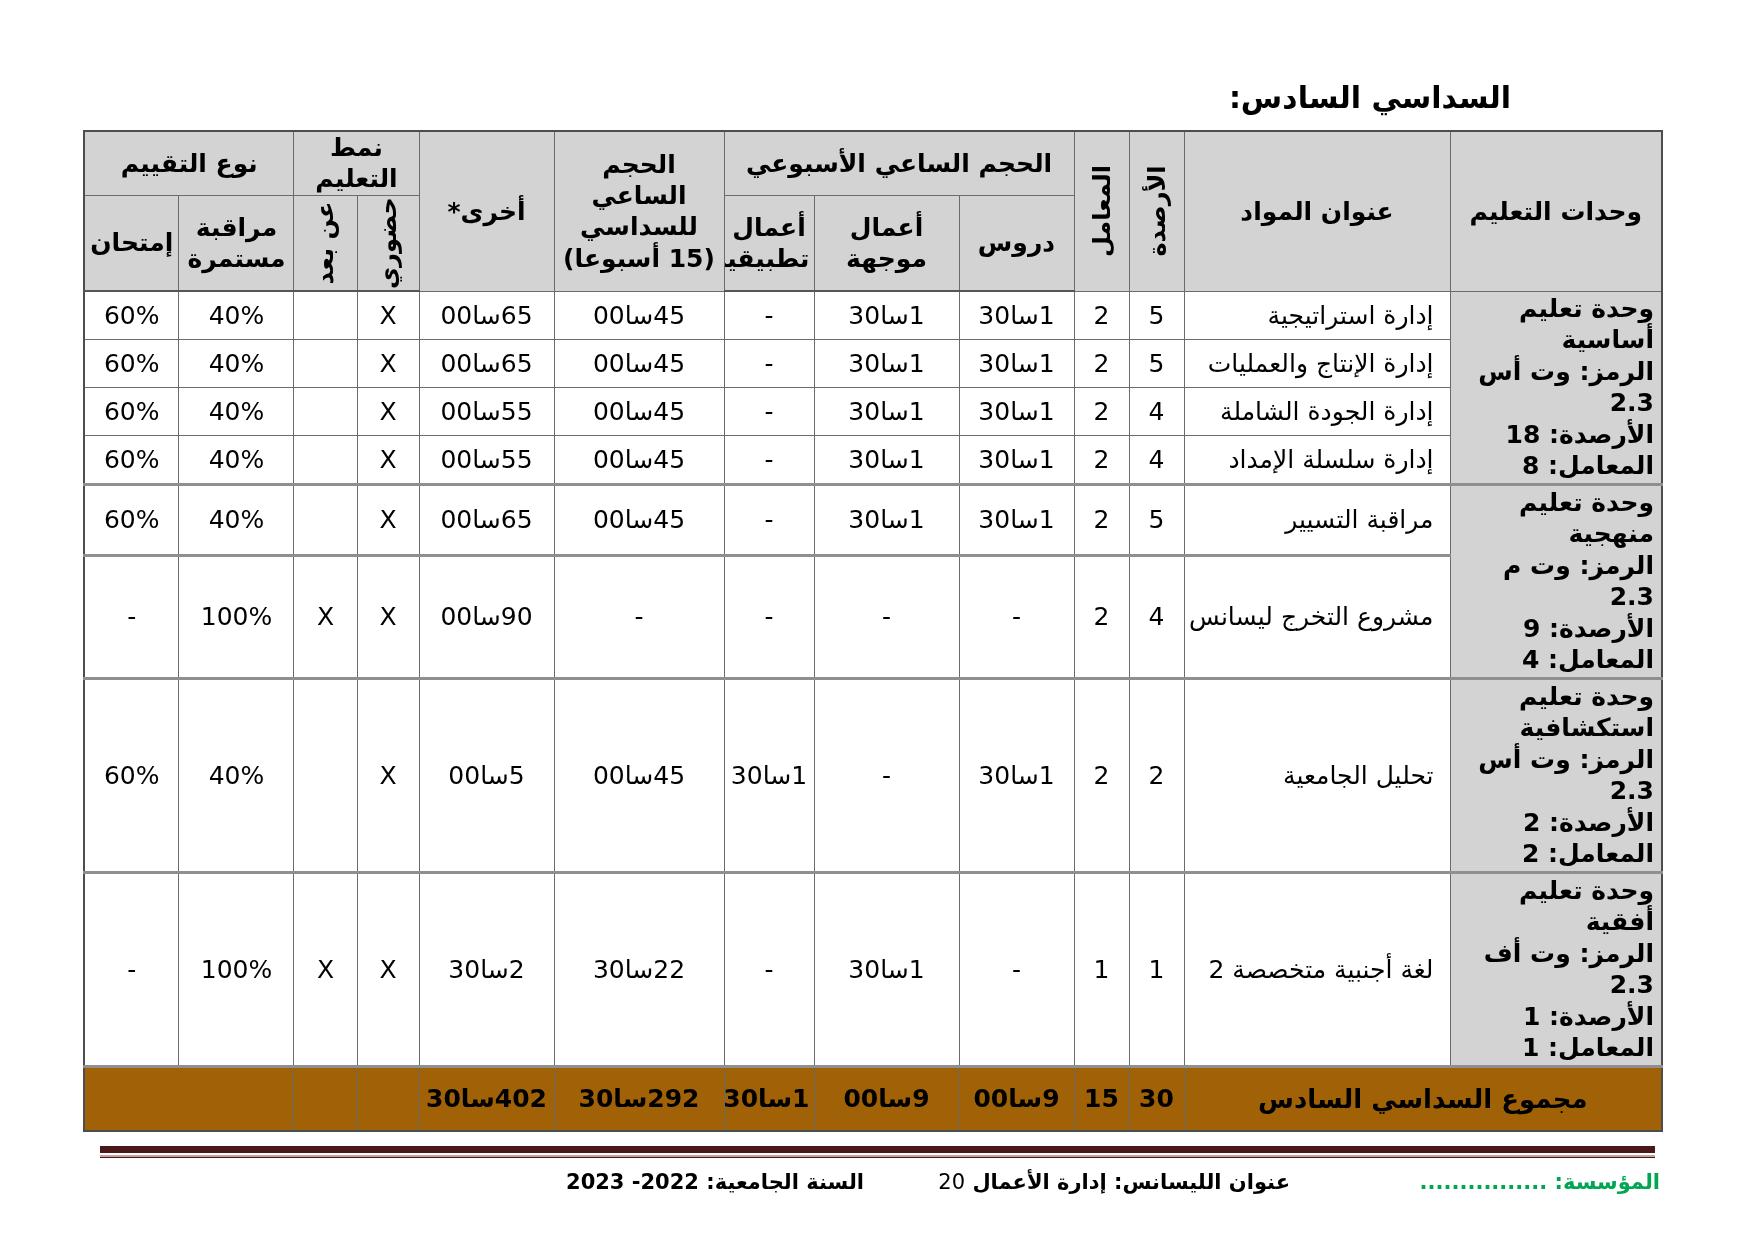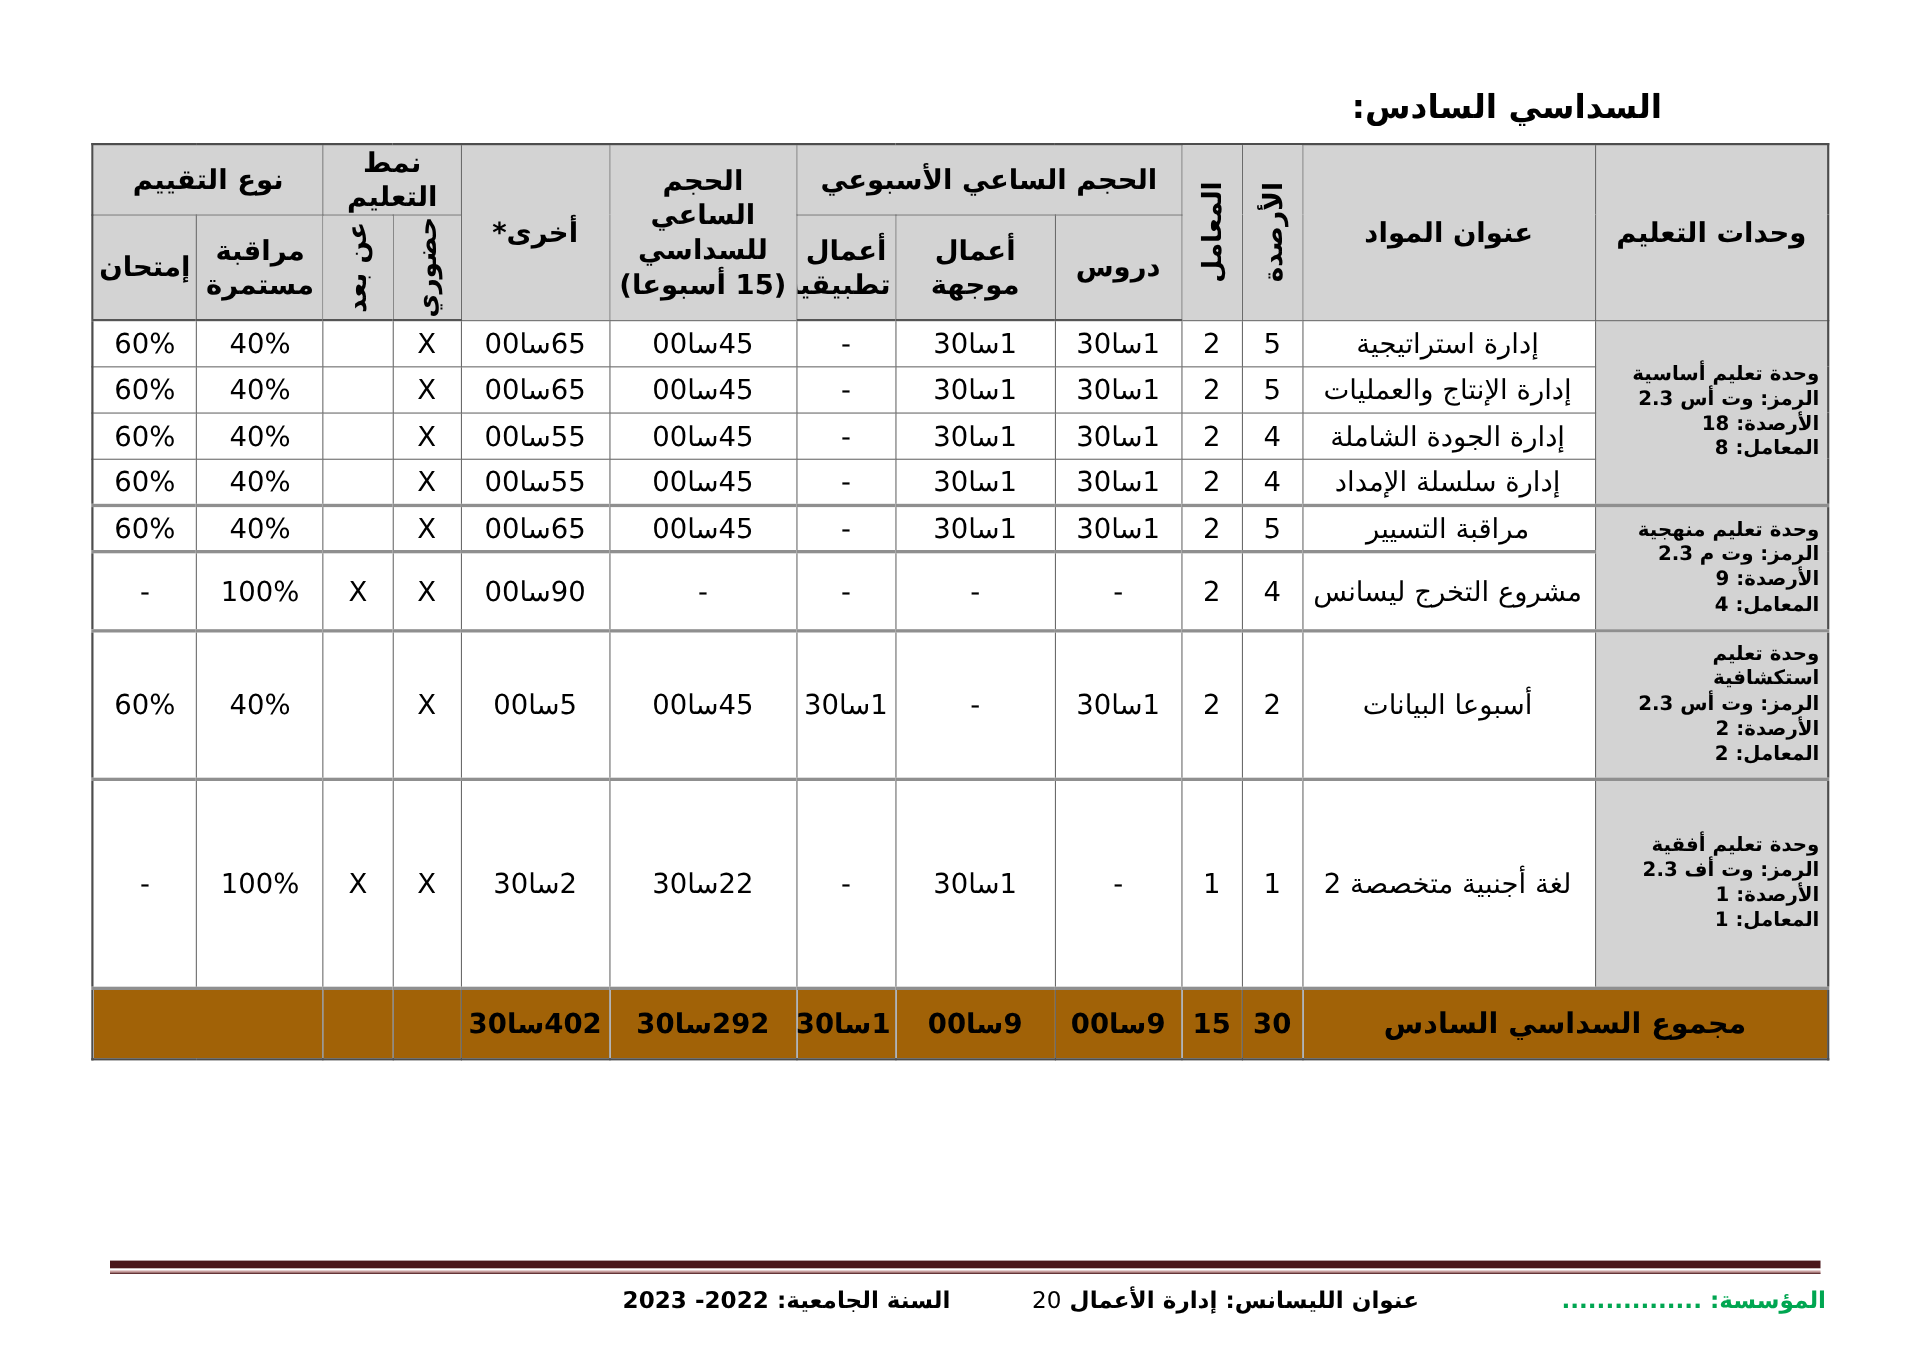--- a/index.html
+++ b/index.html
@@ -24,23 +24,23 @@
   .tbl th { background:#d3d3d3; font-weight:bold; line-height:1.25; }
   tr.hr1 { height:55px; }
   tr.hr2 { height:96px; }
   tr.hr2 th { border-bottom:2px solid #555; }
   tr.slim { height:42px; }
   tr.r6 { height:72px; }
   tr.r7 { height:135px; }
   tr.r8 { height:190px; }
   tr.total { height:65px; }
   tr.grp td { border-top:3px solid #8f8f8f; }
-  td.subject { text-align:center; padding-right:6px; }
+  td.subject { text-align:right; padding-right:16px; }
   td.unit-cell {
-    background:#d3d3d3; font-weight:bold; font-size:18px;
+    background:#d3d3d3; font-weight:bold; font-size:25px;
     text-align:right; padding:1px 7px; line-height:1.26;
     white-space:pre-line; vertical-align:middle;
   }
   tr.total td { background:#a16207; font-weight:bold; }
   td.total-label { font-size:26px; }
   .vert { position:relative; }
   .vert .vtext {
     position:absolute; top:50%; left:50%;
     transform:translate(-50%,-50%) rotate(-90deg);
     white-space:nowrap; font-weight:bold; font-size:24px;
@@ -203,21 +203,21 @@
         <td>X</td>
         <td>X</td>
         <td>100%</td>
         <td>-</td>
       </tr>
       <tr class="r7 grp">
         <td class="unit-cell">وحدة تعليم استكشافية
 الرمز: وت أس 2.3
 الأرصدة: 2
 المعامل: 2</td>
-        <td class="subject">أسبوعا البيانات</td>
+        <td class="subject">تحليل الجامعية</td>
         <td>2</td>
         <td>2</td>
         <td>1سا30</td>
         <td>-</td>
         <td>1سا30</td>
         <td>45سا00</td>
         <td>5سا00</td>
         <td>X</td>
         <td></td>
         <td>40%</td>

